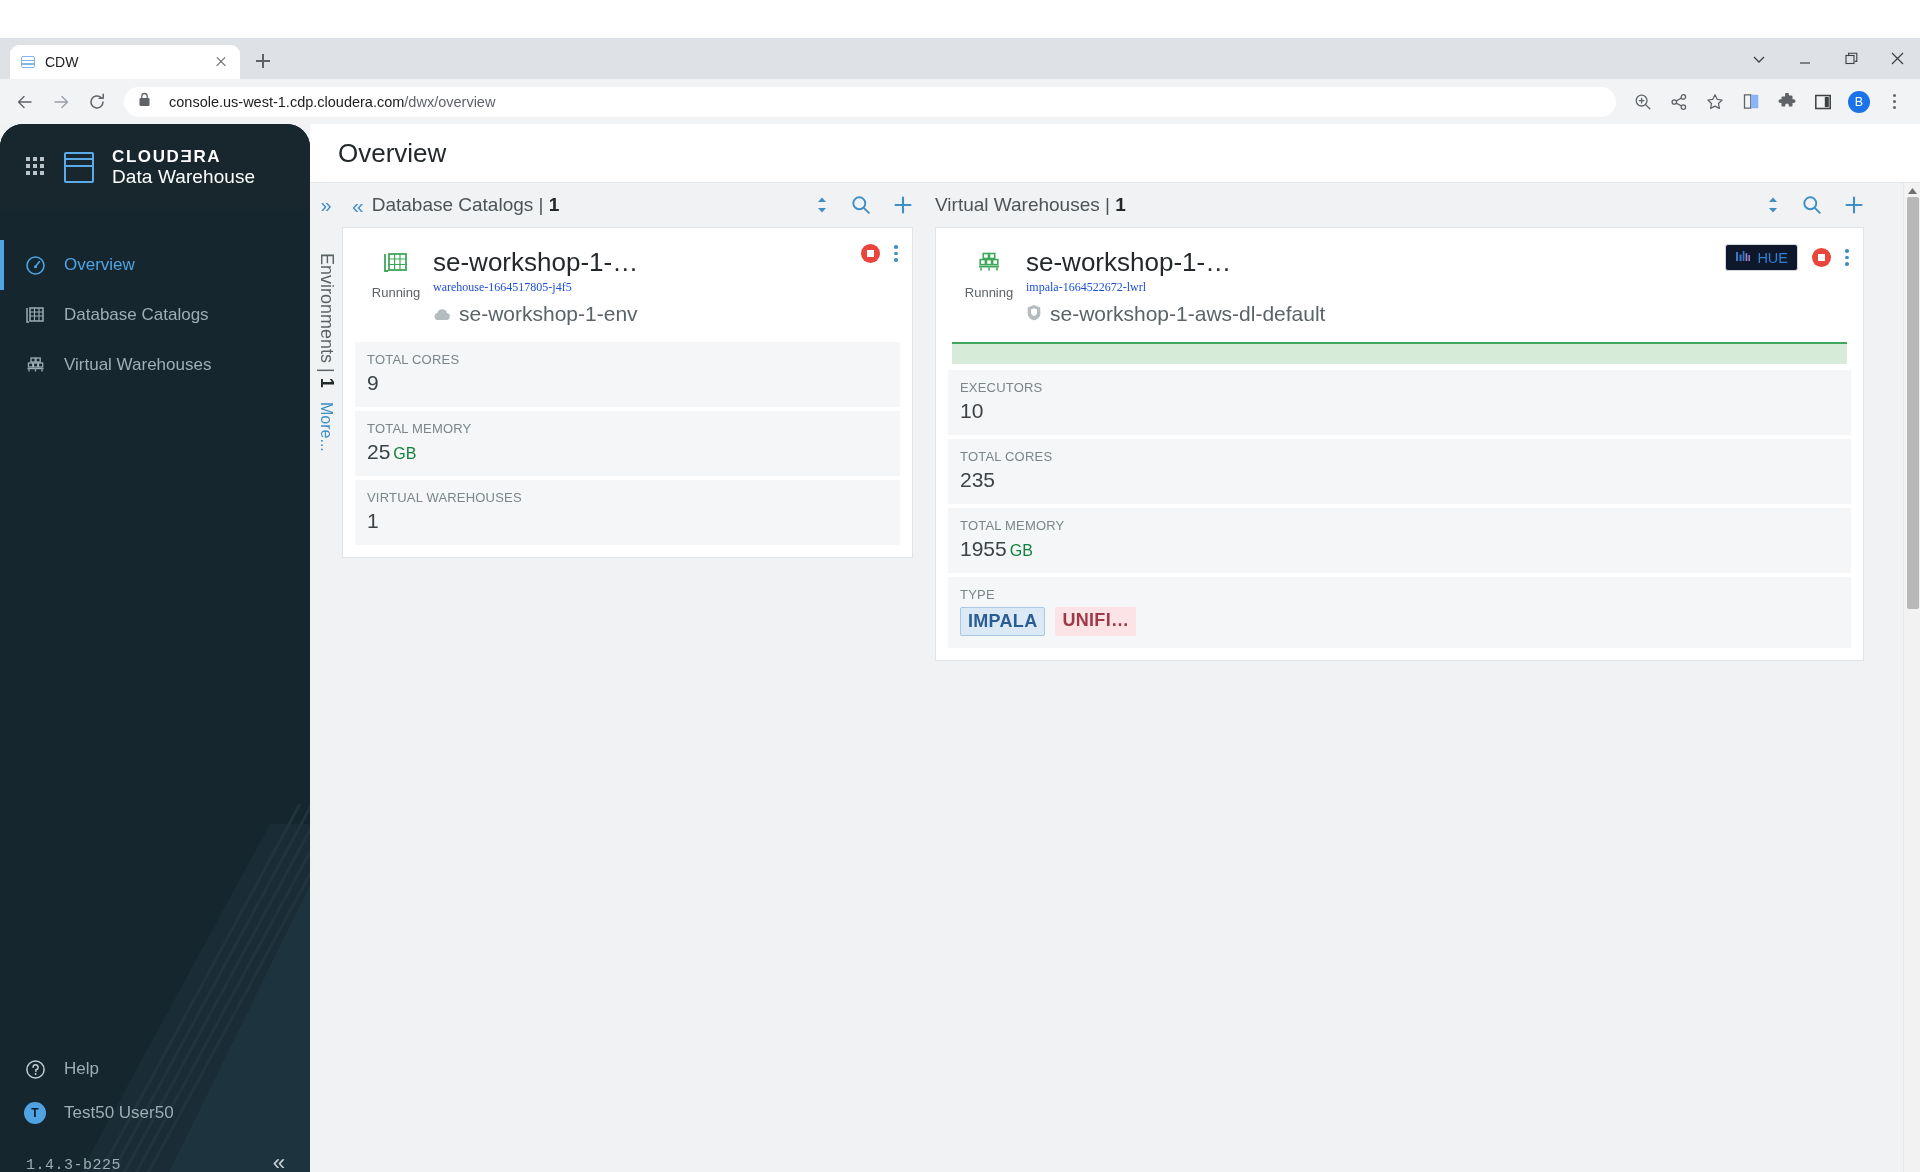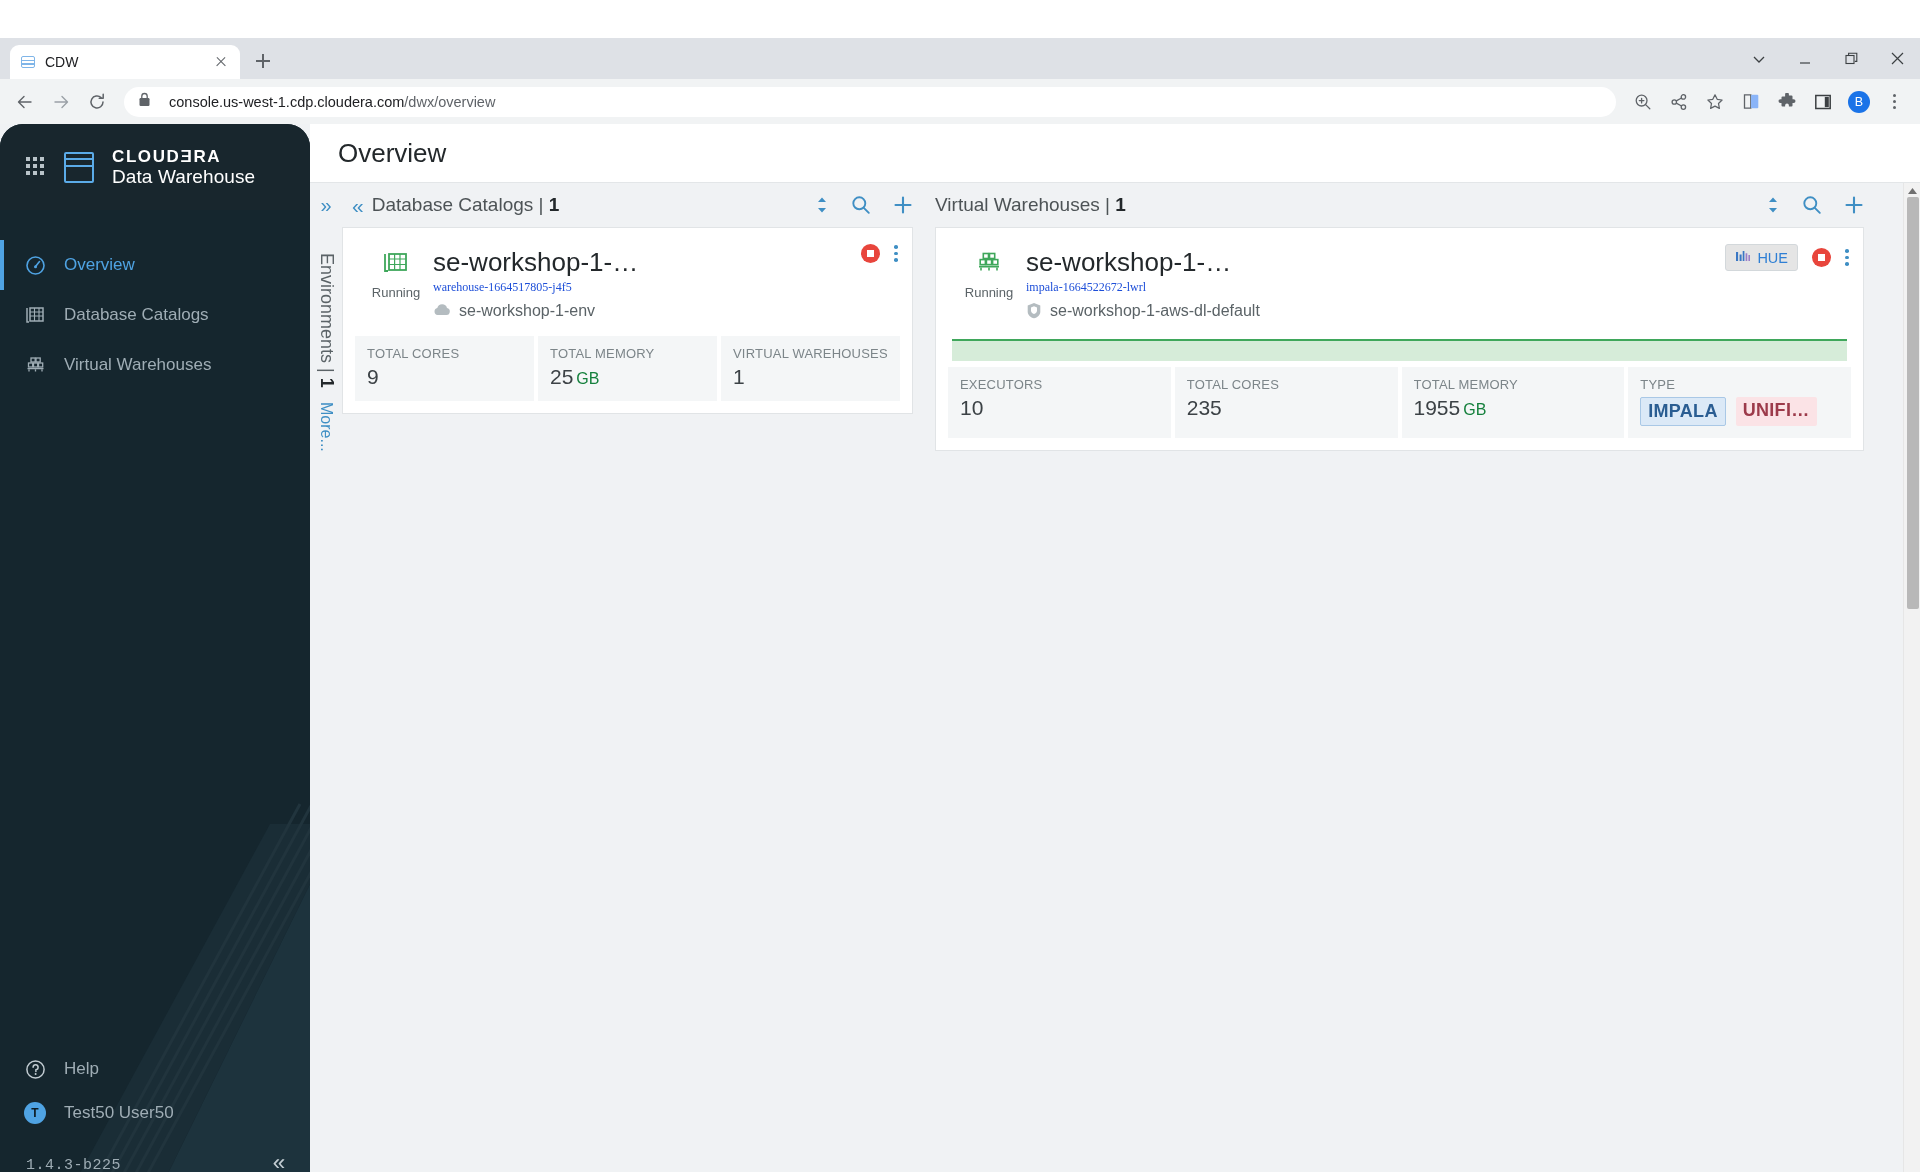--- a/index.html
+++ b/index.html
@@ -162,41 +162,41 @@
   .card { background:#fff; border:1px solid #e1e4e6; }
   .card-top { display:flex; align-items:flex-start; padding: 20px 18px 16px 22px;
     position:relative; }
   .card-status { width: 62px; flex:0 0 62px; display:flex; flex-direction:column;
     align-items:center; gap: 5px; padding-top: 2px; }
   .card-status .st-label { font-size: 13px; color:#5b6367; }
   .card-meta { flex:1; min-width:0; padding-left: 6px; }
   .card-name { font-size: 26px; color:#23282b; line-height:1.12;
     white-space:nowrap; overflow:hidden; }
   .card-sub { font-size: 12px; color:#1d4ed8; margin-top: 3px; font-family: Liberation Serif, serif; }
-  .card-env { font-size: 16px; color:#5b6367; margin-top: 7px; display:flex;
+  .card-env { font-size: 21px; color:#5b6367; margin-top: 7px; display:flex;
     gap: 8px; }
   .card-actions { position:absolute; right: 14px; top: 16px; display:flex;
     align-items:center; gap: 14px; }
   .hue-btn { border:1px solid #d3d8db; border-radius:3px; height: 27px;
     padding: 0 9px; display:flex; align-items:center; gap: 6px;
-    color:#2f7fd4; font-size:14.5px; background:#e5e5e5; }
+    color:#2f7fd4; font-size:14.5px; background:#0f172a; }
   .stop-ico { width: 19px; height: 19px; border-radius:50%; background:#e8453c;
     display:flex; align-items:center; justify-content:center; }
   .stop-ico i { width: 7px; height: 7px; background:#fff; display:block; }
   .kebab-card { width:4px; height:17px; position:relative; }
   .kebab-card i { position:absolute; left:0; width:3.6px; height:3.6px;
     border-radius:50%; background:#3f8fc4; }
   .kebab-card i:nth-child(1){ top:0; }
   .kebab-card i:nth-child(2){ top:6.6px; }
   .kebab-card i:nth-child(3){ top:13.2px; }
 
   .progress-wrap { padding: 0 16px 6px 16px; }
   .progress { height: 22px; background:#d6ecd9; border-top: 2px solid #3fa75b; }
 
-  .metrics { display:flex; gap: 4px; padding: 0 12px 12px 12px; }
+  .metrics { display:flex; gap: 4px; padding: 0 12px 12px 12px; flex-direction: column; }
   .metric { flex:1; background:#f4f6f7; padding: 10px 12px 12px 12px; min-width:0; }
   .metric .m-label { font-size: 13px; color:#7c8589; letter-spacing:.2px;
     white-space:nowrap; overflow:hidden; text-overflow:ellipsis; }
   .metric .m-value { font-size: 21px; color:#3c4246; margin-top: 4px; }
   .metric .m-value .unit { font-size: 16px; color:#15803d; margin-left: 3px; }
   .badges { display:flex; gap: 10px; margin-top: 5px; }
   .badge { font-size: 18px; font-weight:bold; padding: 3px 7px; border-radius:2px;
     letter-spacing:.3px; }
   .badge-impala { background:#dbe9f7; color:#2a5d92; border:1px solid #a9c8e6; }
   .badge-unified { background:#fbe3e6; color:#9c3a4a; }

